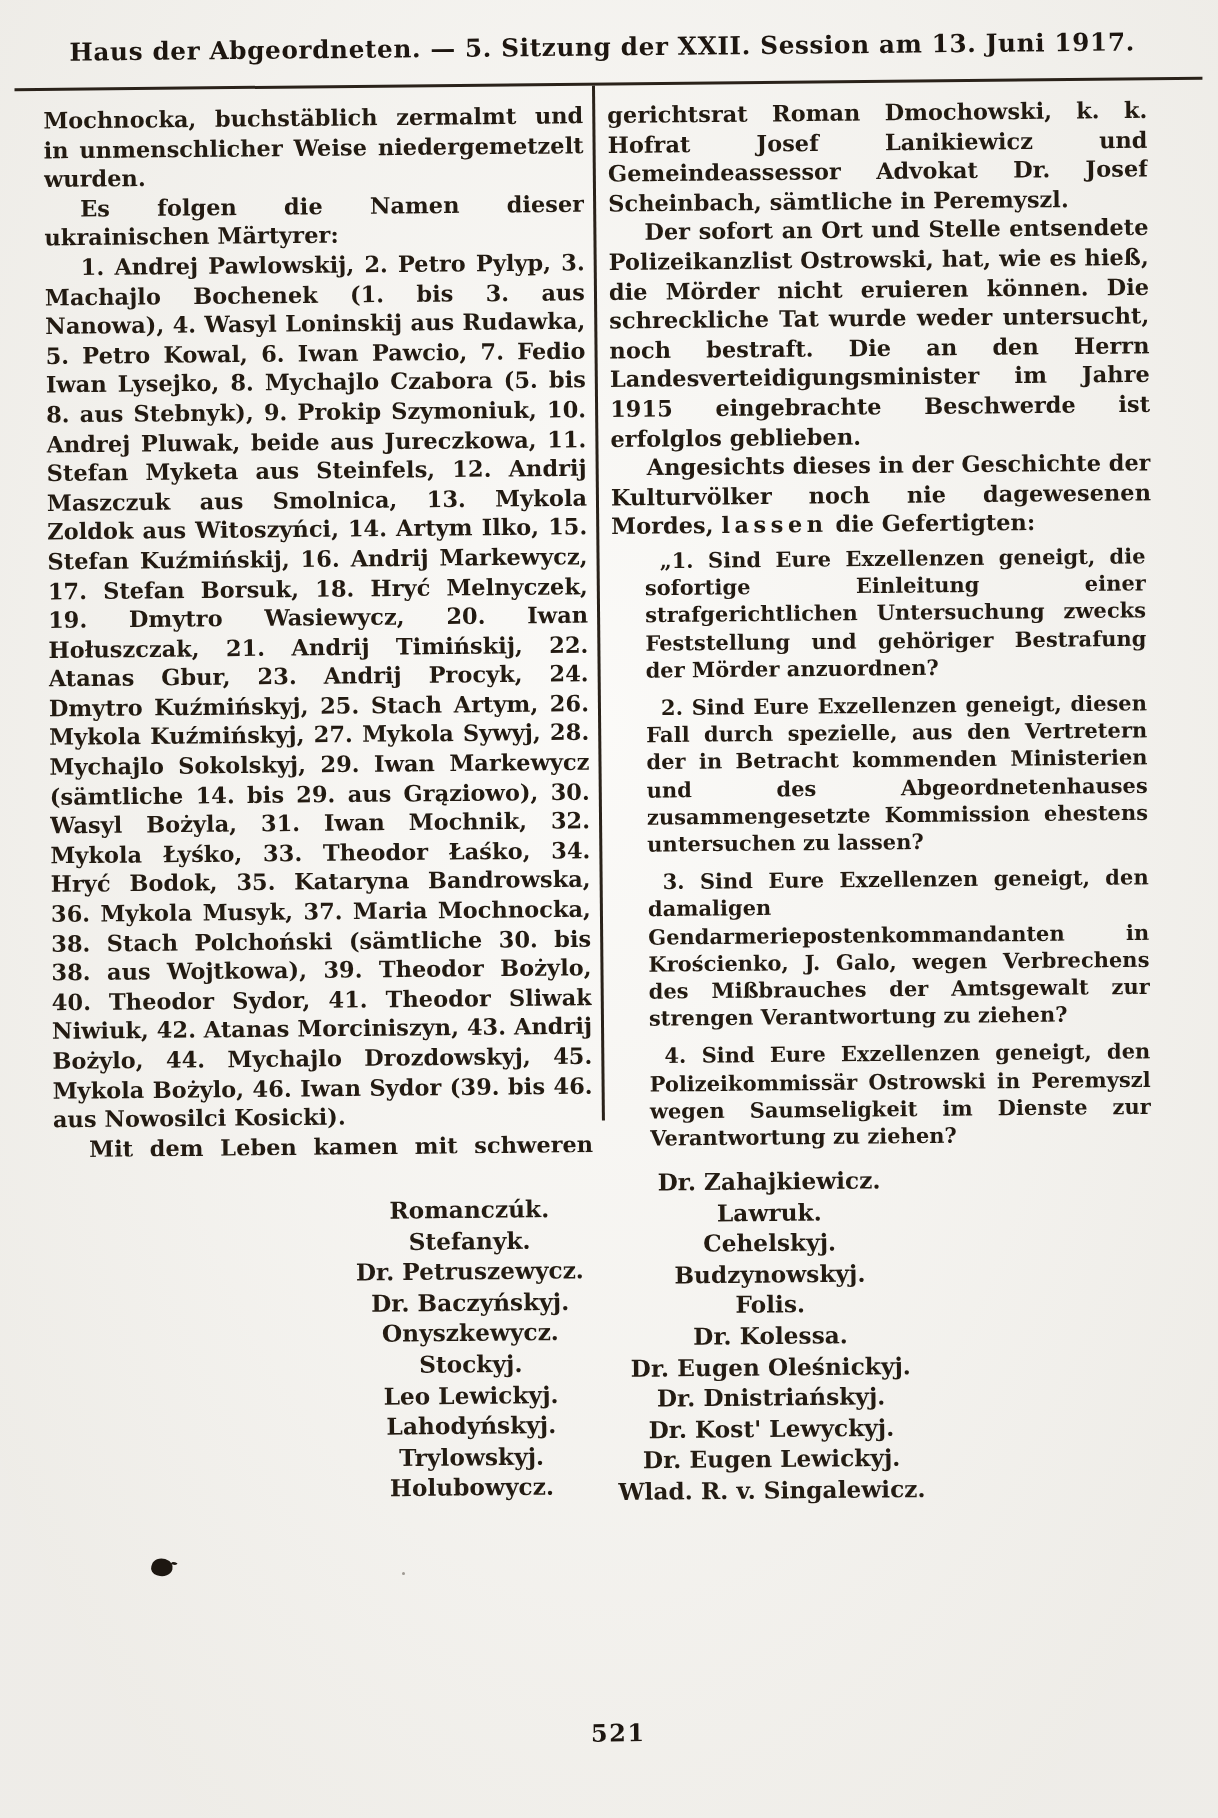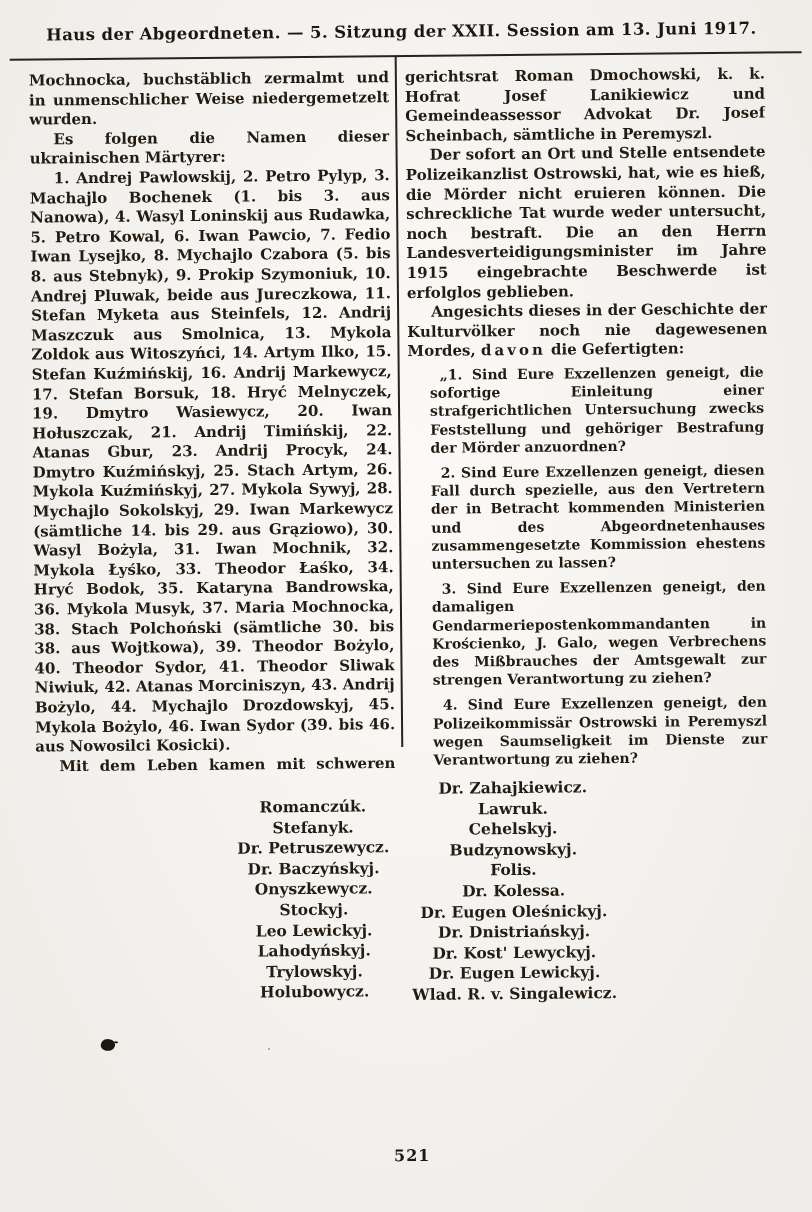--- a/index.html
+++ b/index.html
@@ -101,21 +101,21 @@
       <p class="para">Mochnocka, buchstäblich zermalmt und in unmenschlicher Weise niedergemetzelt wurden.</p>
       <p class="para indent">Es folgen die Namen dieser ukrainischen Märtyrer:</p>
       <p class="para indent">1. Andrej Pawlowskij, 2. Petro Pylyp, 3. Machajlo Bochenek (1. bis 3. aus Nanowa), 4. Wasyl Loninskij aus Rudawka, 5. Petro Kowal, 6. Iwan Pawcio, 7. Fedio Iwan Lysejko, 8. Mychajlo Czabora (5. bis 8. aus Stebnyk), 9. Prokip Szymoniuk, 10. Andrej Pluwak, beide aus Jureczkowa, 11. Stefan Myketa aus Steinfels, 12. Andrij Maszczuk aus Smolnica, 13. Mykola Zoldok aus Witoszyńci, 14. Artym Ilko, 15. Stefan Kuźmińskij, 16. Andrij Markewycz, 17. Stefan Borsuk, 18. Hryć Melnyczek, 19. Dmytro Wasiewycz, 20. Iwan Hołuszczak, 21. Andrij Timińskij, 22. Atanas Gbur, 23. Andrij Procyk, 24. Dmytro Kuźmińskyj, 25. Stach Artym, 26. Mykola Kuźmińskyj, 27. Mykola Sywyj, 28. Mychajlo Sokolskyj, 29. Iwan Markewycz (sämtliche 14. bis 29. aus Grąziowo), 30. Wasyl Bożyla, 31. Iwan Mochnik, 32. Mykola Łyśko, 33. Theodor Łaśko, 34. Hryć Bodok, 35. Kataryna Bandrowska, 36. Mykola Musyk, 37. Maria Mochnocka, 38. Stach Polchoński (sämtliche 30. bis 38. aus Wojtkowa), 39. Theodor Bożylo, 40. Theodor Sydor, 41. Theodor Sliwak Niwiuk, 42. Atanas Morciniszyn, 43. Andrij Bożylo, 44. Mychajlo Drozdowskyj, 45. Mykola Bożylo, 46. Iwan Sydor (39. bis 46. aus Nowosilci Kosicki).</p>
       <p class="para indent">Mit dem Leben kamen mit schweren Verletzungen davon: Stefan Borsuk (17) und Iwan Mochnik (31).</p>
 
     </div>
 
     <div class="column col-right">
       <p class="para">gerichtsrat Roman Dmochowski, k. k. Hofrat Josef Lanikiewicz und Gemeindeassessor Advokat Dr. Josef Scheinbach, sämtliche in Peremyszl.</p>
       <p class="para indent">Der sofort an Ort und Stelle entsendete Polizeikanzlist Ostrowski, hat, wie es hieß, die Mörder nicht eruieren können. Die schreckliche Tat wurde weder untersucht, noch bestraft. Die an den Herrn Landesverteidigungsminister im Jahre 1915 eingebrachte Beschwerde ist erfolglos geblieben.</p>
-      <p class="para indent"><span>Angesichts dieses in der Geschichte der Kulturvölker noch nie dagewesenen Mordes, </span><span class="emph-spaced">davon</span><span> die Gefertigten:</span></p>
+      <p class="para indent"><span>Angesichts dieses in der Geschichte der Kulturvölker noch nie dagewesenen Mordes, </span><span class="emph-spaced">lassen</span><span> die Gefertigten:</span></p>
       <div class="q-block">
           <div class="question">„1. Sind Eure Exzellenzen geneigt, die sofortige Einleitung einer strafgerichtlichen Untersuchung zwecks Feststellung und gehöriger Bestrafung der Mörder anzuordnen?</div>
           <div class="question">2. Sind Eure Exzellenzen geneigt, diesen Fall durch spezielle, aus den Vertretern der in Betracht kommenden Ministerien und des Abgeordnetenhauses zusammengesetzte Kommission ehestens untersuchen zu lassen?</div>
           <div class="question">3. Sind Eure Exzellenzen geneigt, den damaligen Gendarmeriepostenkommandanten in Krościenko, J. Galo, wegen Verbrechens des Mißbrauches der Amtsgewalt zur strengen Verantwortung zu ziehen?</div>
           <div class="question">4. Sind Eure Exzellenzen geneigt, den Polizeikommissär Ostrowski in Peremyszl wegen Saumseligkeit im Dienste zur Verantwortung zu ziehen?</div>
         </div>
     </div>
 
     <div class="signatures-left">
         <div class="sig-name">Romanczúk.</div>

